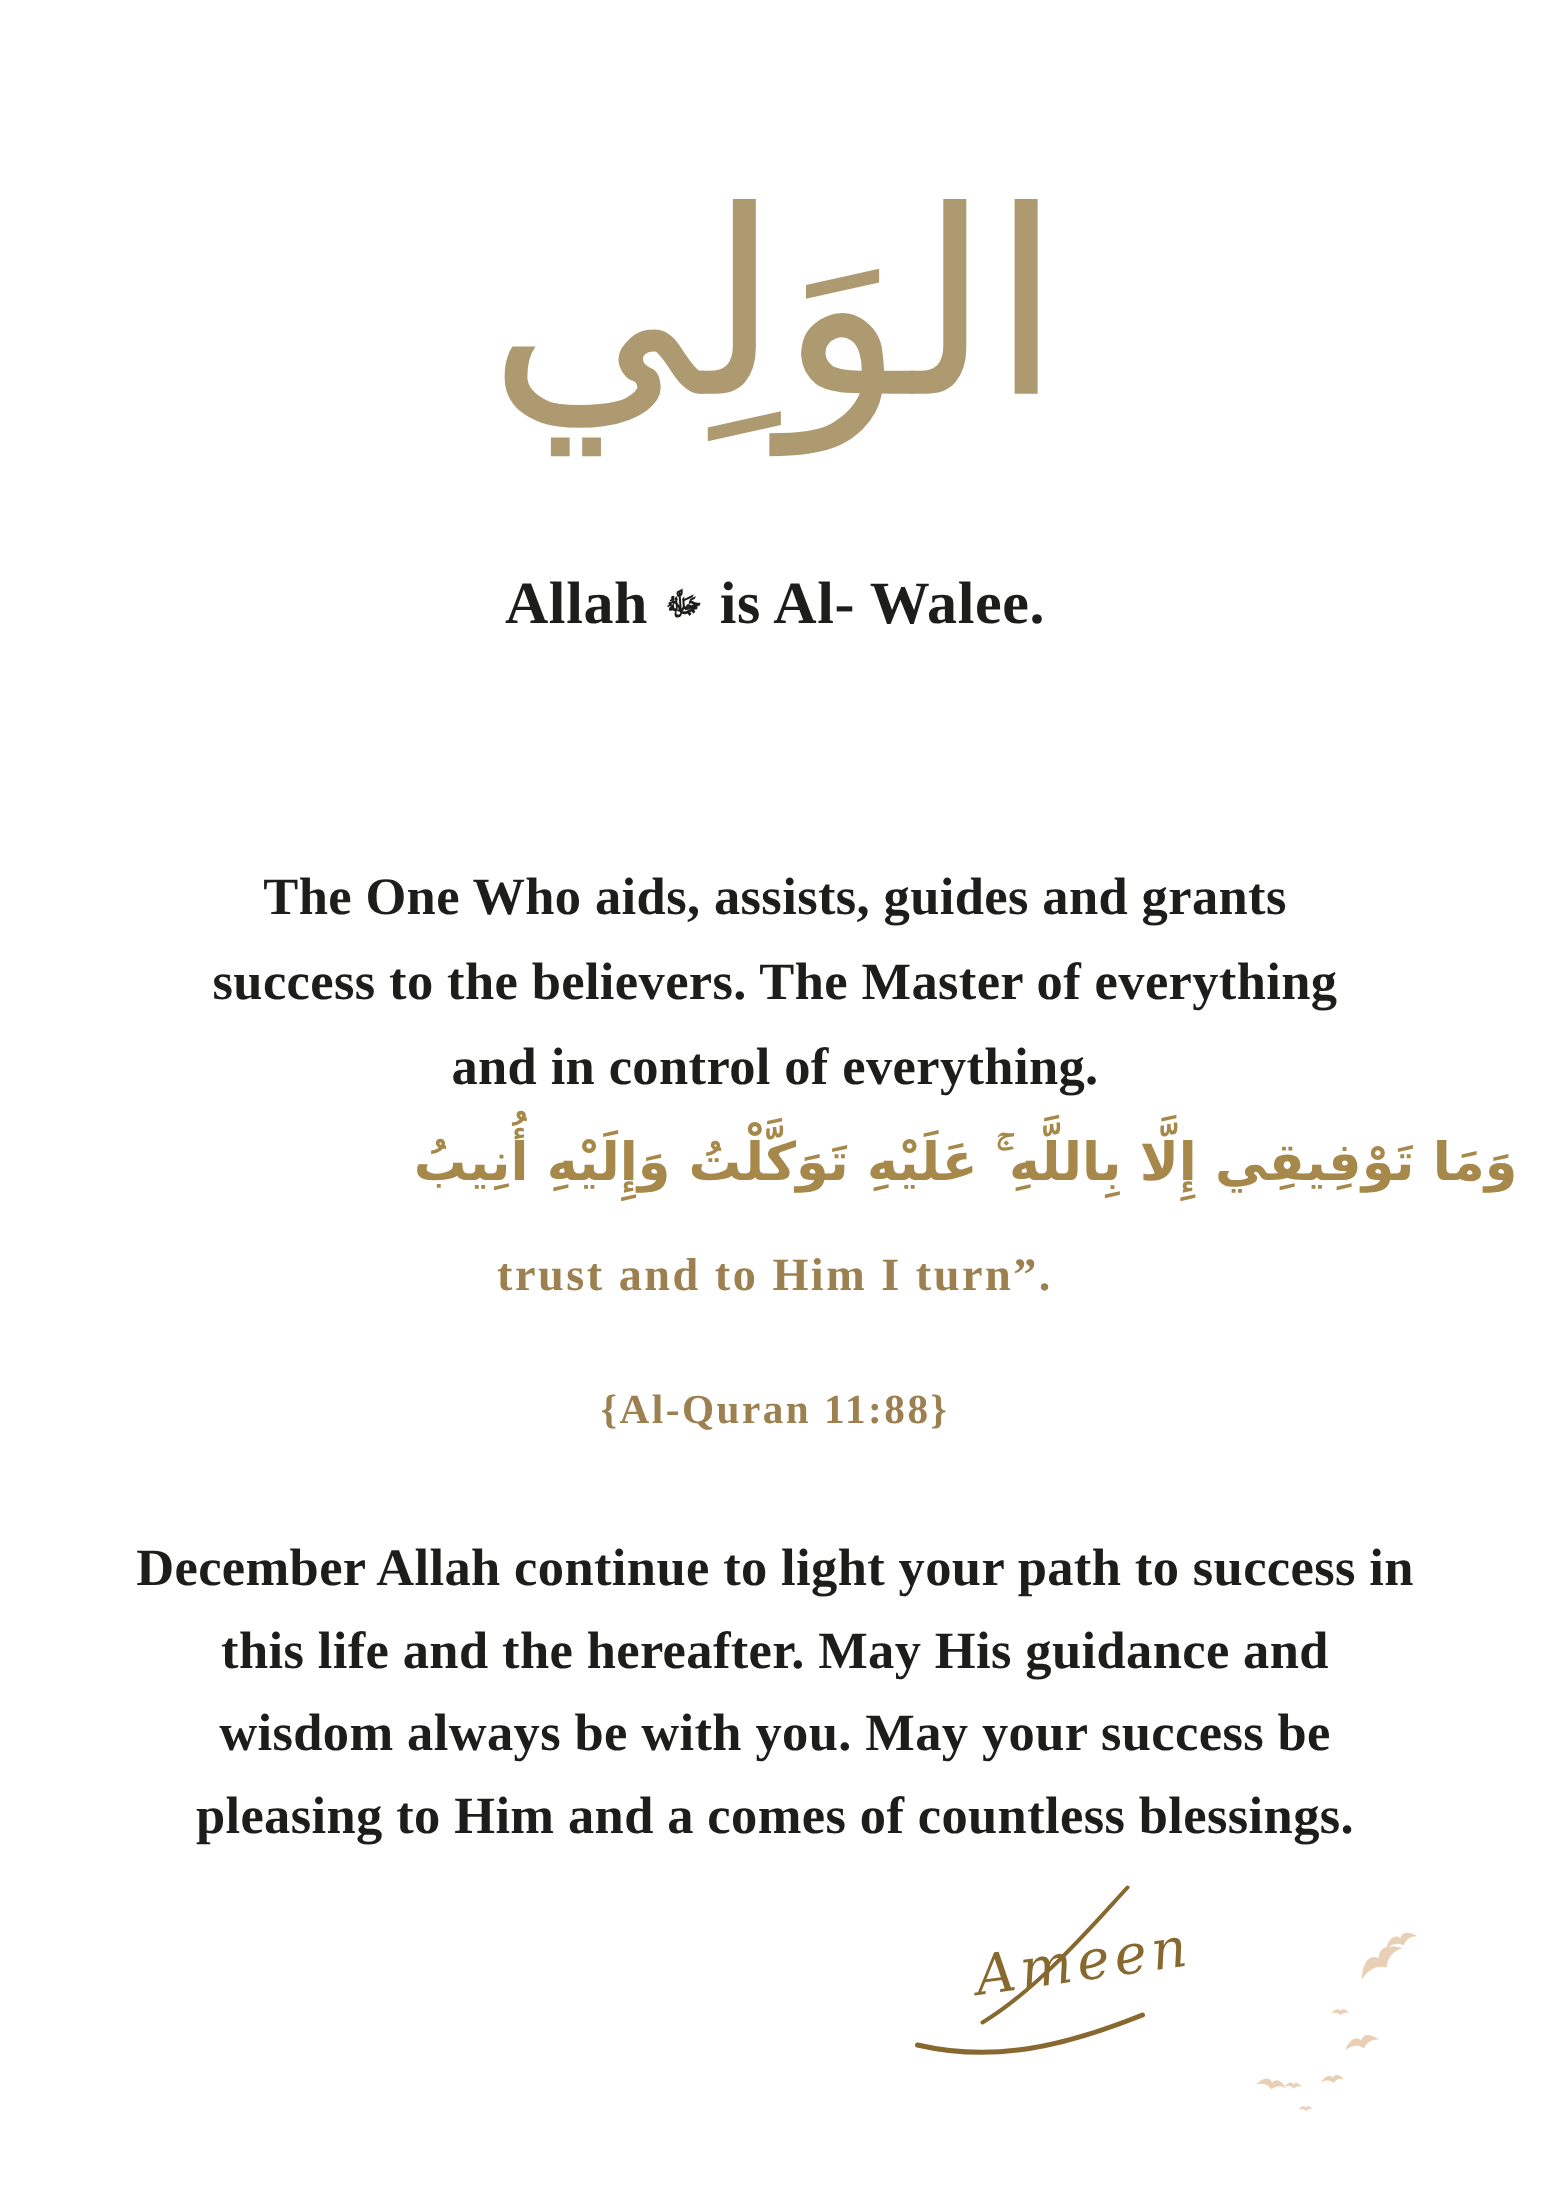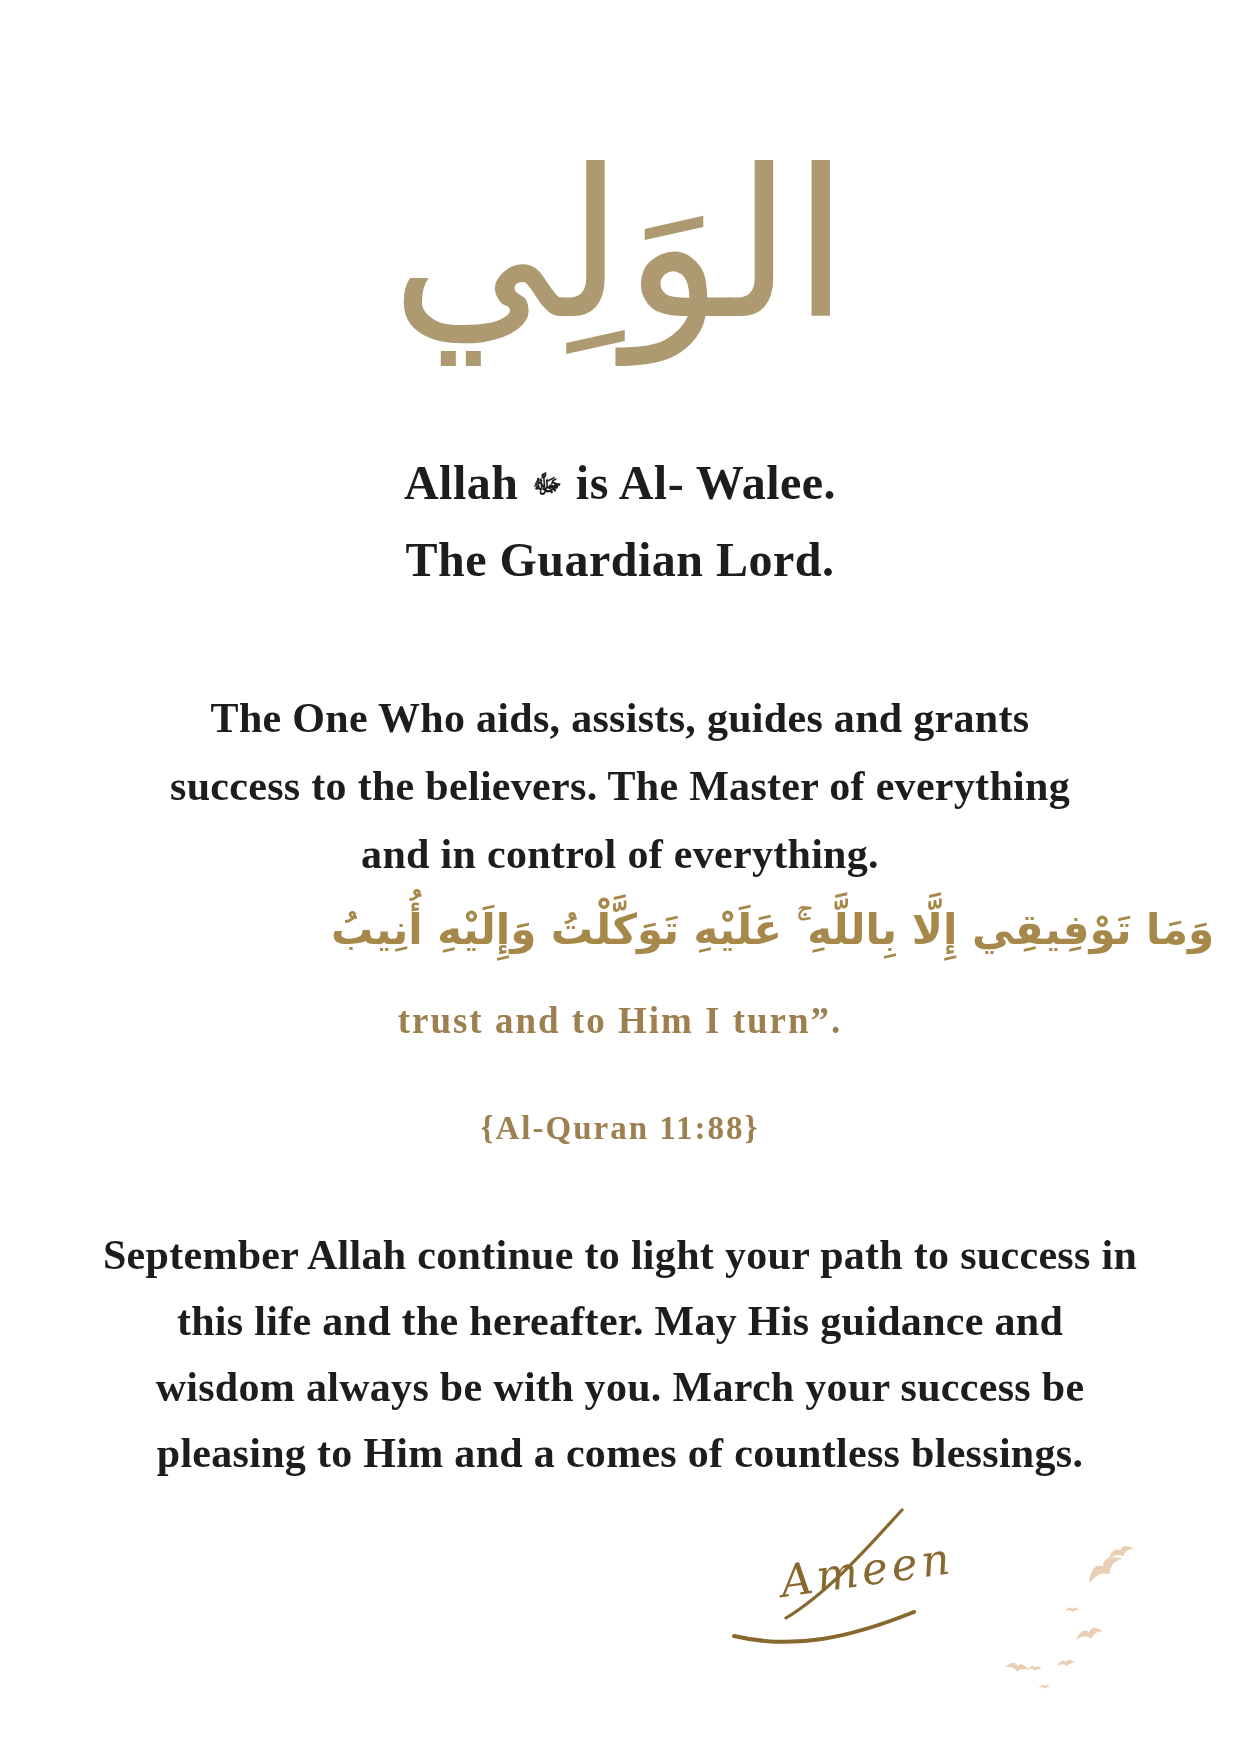--- a/index.html
+++ b/index.html
@@ -97,41 +97,40 @@
 <body>
 
 <div class="page">
 
   <div class="centered calligraphy">الوَلِي</div>
 
   <div class="centered intro">
     <div class="line">
       <span>Allah</span><span class="honorific">ﷻ</span><span>is Al- Walee.</span>
     </div>
-    <div class="line">The Guardian Lord.</div>
   </div>
 
   <div class="centered meaning">
     <div class="line">The One Who aids, assists, guides and grants</div>
     <div class="line">success to the believers. The Master of everything</div>
     <div class="line">and in control of everything.</div>
   </div>
 
   <div class="centered verse line">وَمَا تَوْفِيقِي إِلَّا بِاللَّهِ ۚ عَلَيْهِ تَوَكَّلْتُ وَإِلَيْهِ أُنِيبُ</div>
 
   <div class="centered translation">
     <div class="line">trust and to Him I turn”.</div>
   </div>
 
   <div class="centered reference line">{Al-Quran 11:88}</div>
 
   <div class="centered dua">
-    <div class="line">September Allah continue to light your path to success in</div>
+    <div class="line">December Allah continue to light your path to success in</div>
     <div class="line">this life and the hereafter. May His guidance and</div>
-    <div class="line">wisdom always be with you. March your success be</div>
+    <div class="line">wisdom always be with you. May your success be</div>
     <div class="line">pleasing to Him and a comes of countless blessings.</div>
   </div>
 
   <div class="signature">
     <svg viewBox="0 0 262 162" width="262" height="162" aria-hidden="true">
       <path d="M10 140 C70 154 125 142 190 116" fill="none" stroke="#87682f" stroke-width="4" stroke-linecap="round"></path>
       <path d="M62 122 C108 94 152 42 178 14" fill="none" stroke="#87682f" stroke-width="3.2" stroke-linecap="round"></path>
     </svg>
     <span class="signature-text">Ameen</span>
   </div>

